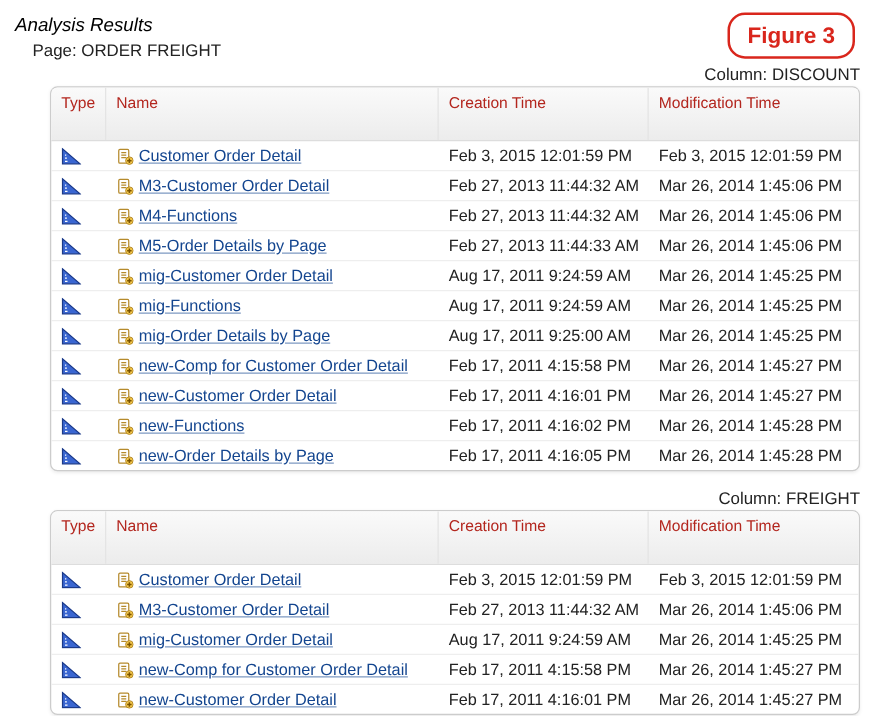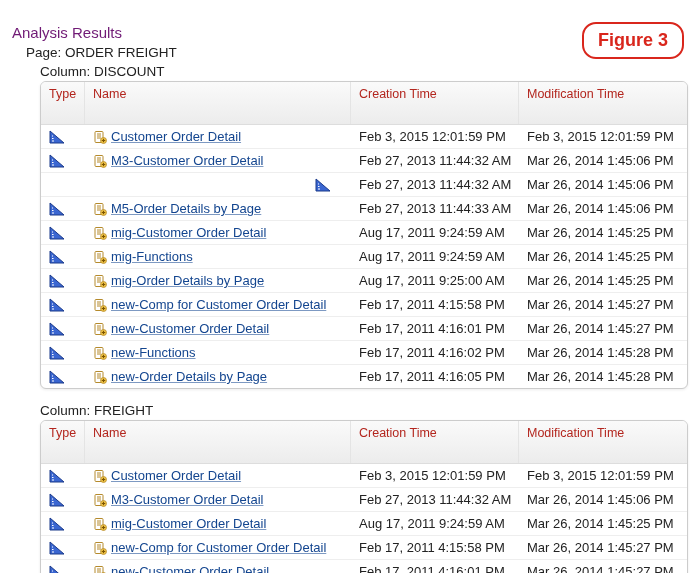--- a/index.html
+++ b/index.html
@@ -21,34 +21,36 @@
     top: -2px;
     border: 2.5px solid #d9261c;
     border-radius: 14px;
     padding: 6px 14px;
     color: #d9261c;
     font-weight: bold;
     font-size: 18px;
     font-family: Arial, sans-serif;
   }
   h2.analysis-title {
-    color: #701a75;
+    color: #000000;
     font-size: 15px;
     font-weight: normal;
-    margin: 16px 0 4px 0;
+    margin: 4px 0 4px 0;
+    font-style: italic;
   }
   .table-label {
     margin: 0 0 4px 14px;
     font-size: 13.5px;
     color: #222;
   }
   .column-label {
     margin: 2px 0 2px 28px;
     font-size: 13.5px;
     color: #222;
+    text-align: right;
   }
   .section {
     margin-left: 28px;
     margin-bottom: 14px;
   }
   .grid {
     border: 1px solid #ccc;
     border-radius: 6px;
     overflow: hidden;
     box-shadow: 0 1px 3px rgba(0,0,0,0.08);
@@ -191,20 +193,34 @@
           <div class="col-type">
   <span class="tri-icon">
     <svg width="16" height="14" viewBox="0 0 16 14">
       <polygon points="1,13 15,13 1,1" fill="#3a66d1" stroke="#1b3a8a" stroke-width="1"></polygon>
       <line x1="3" y1="11" x2="5" y2="11" stroke="#fff" stroke-width="1"></line>
       <line x1="3" y1="8.5" x2="4.5" y2="8.5" stroke="#fff" stroke-width="1"></line>
       <line x1="3" y1="6" x2="4" y2="6" stroke="#fff" stroke-width="1"></line>
     </svg>
   </span>
 </div>
+          <div class="col-name name-cell">
+  <span class="doc-icon">
+    <svg width="14" height="14" viewBox="0 0 14 14">
+      <rect x="2" y="1.5" width="8" height="11" rx="1" fill="#fff" stroke="#b58a2c" stroke-width="1"></rect>
+      <line x1="4" y1="4" x2="8" y2="4" stroke="#b58a2c" stroke-width="1"></line>
+      <line x1="4" y1="6" x2="8" y2="6" stroke="#b58a2c" stroke-width="1"></line>
+      <line x1="4" y1="8" x2="8" y2="8" stroke="#b58a2c" stroke-width="1"></line>
+      <circle cx="10.5" cy="10.5" r="3" fill="#f5c94a" stroke="#b58a2c" stroke-width="0.8"></circle>
+      <line x1="10.5" y1="8.7" x2="10.5" y2="12.3" stroke="#7a5300" stroke-width="1.2"></line>
+      <line x1="8.7" y1="10.5" x2="12.3" y2="10.5" stroke="#7a5300" stroke-width="1.2"></line>
+    </svg>
+  </span>
+<span class="link">M4-Functions</span>
+          </div>
           <div class="col-ctime">Feb 27, 2013 11:44:32 AM</div>
           <div class="col-mtime">Mar 26, 2014 1:45:06 PM</div>
         </div>
         <div class="grid-row">
           <div class="col-type">
   <span class="tri-icon">
     <svg width="16" height="14" viewBox="0 0 16 14">
       <polygon points="1,13 15,13 1,1" fill="#3a66d1" stroke="#1b3a8a" stroke-width="1"></polygon>
       <line x1="3" y1="11" x2="5" y2="11" stroke="#fff" stroke-width="1"></line>
       <line x1="3" y1="8.5" x2="4.5" y2="8.5" stroke="#fff" stroke-width="1"></line>

